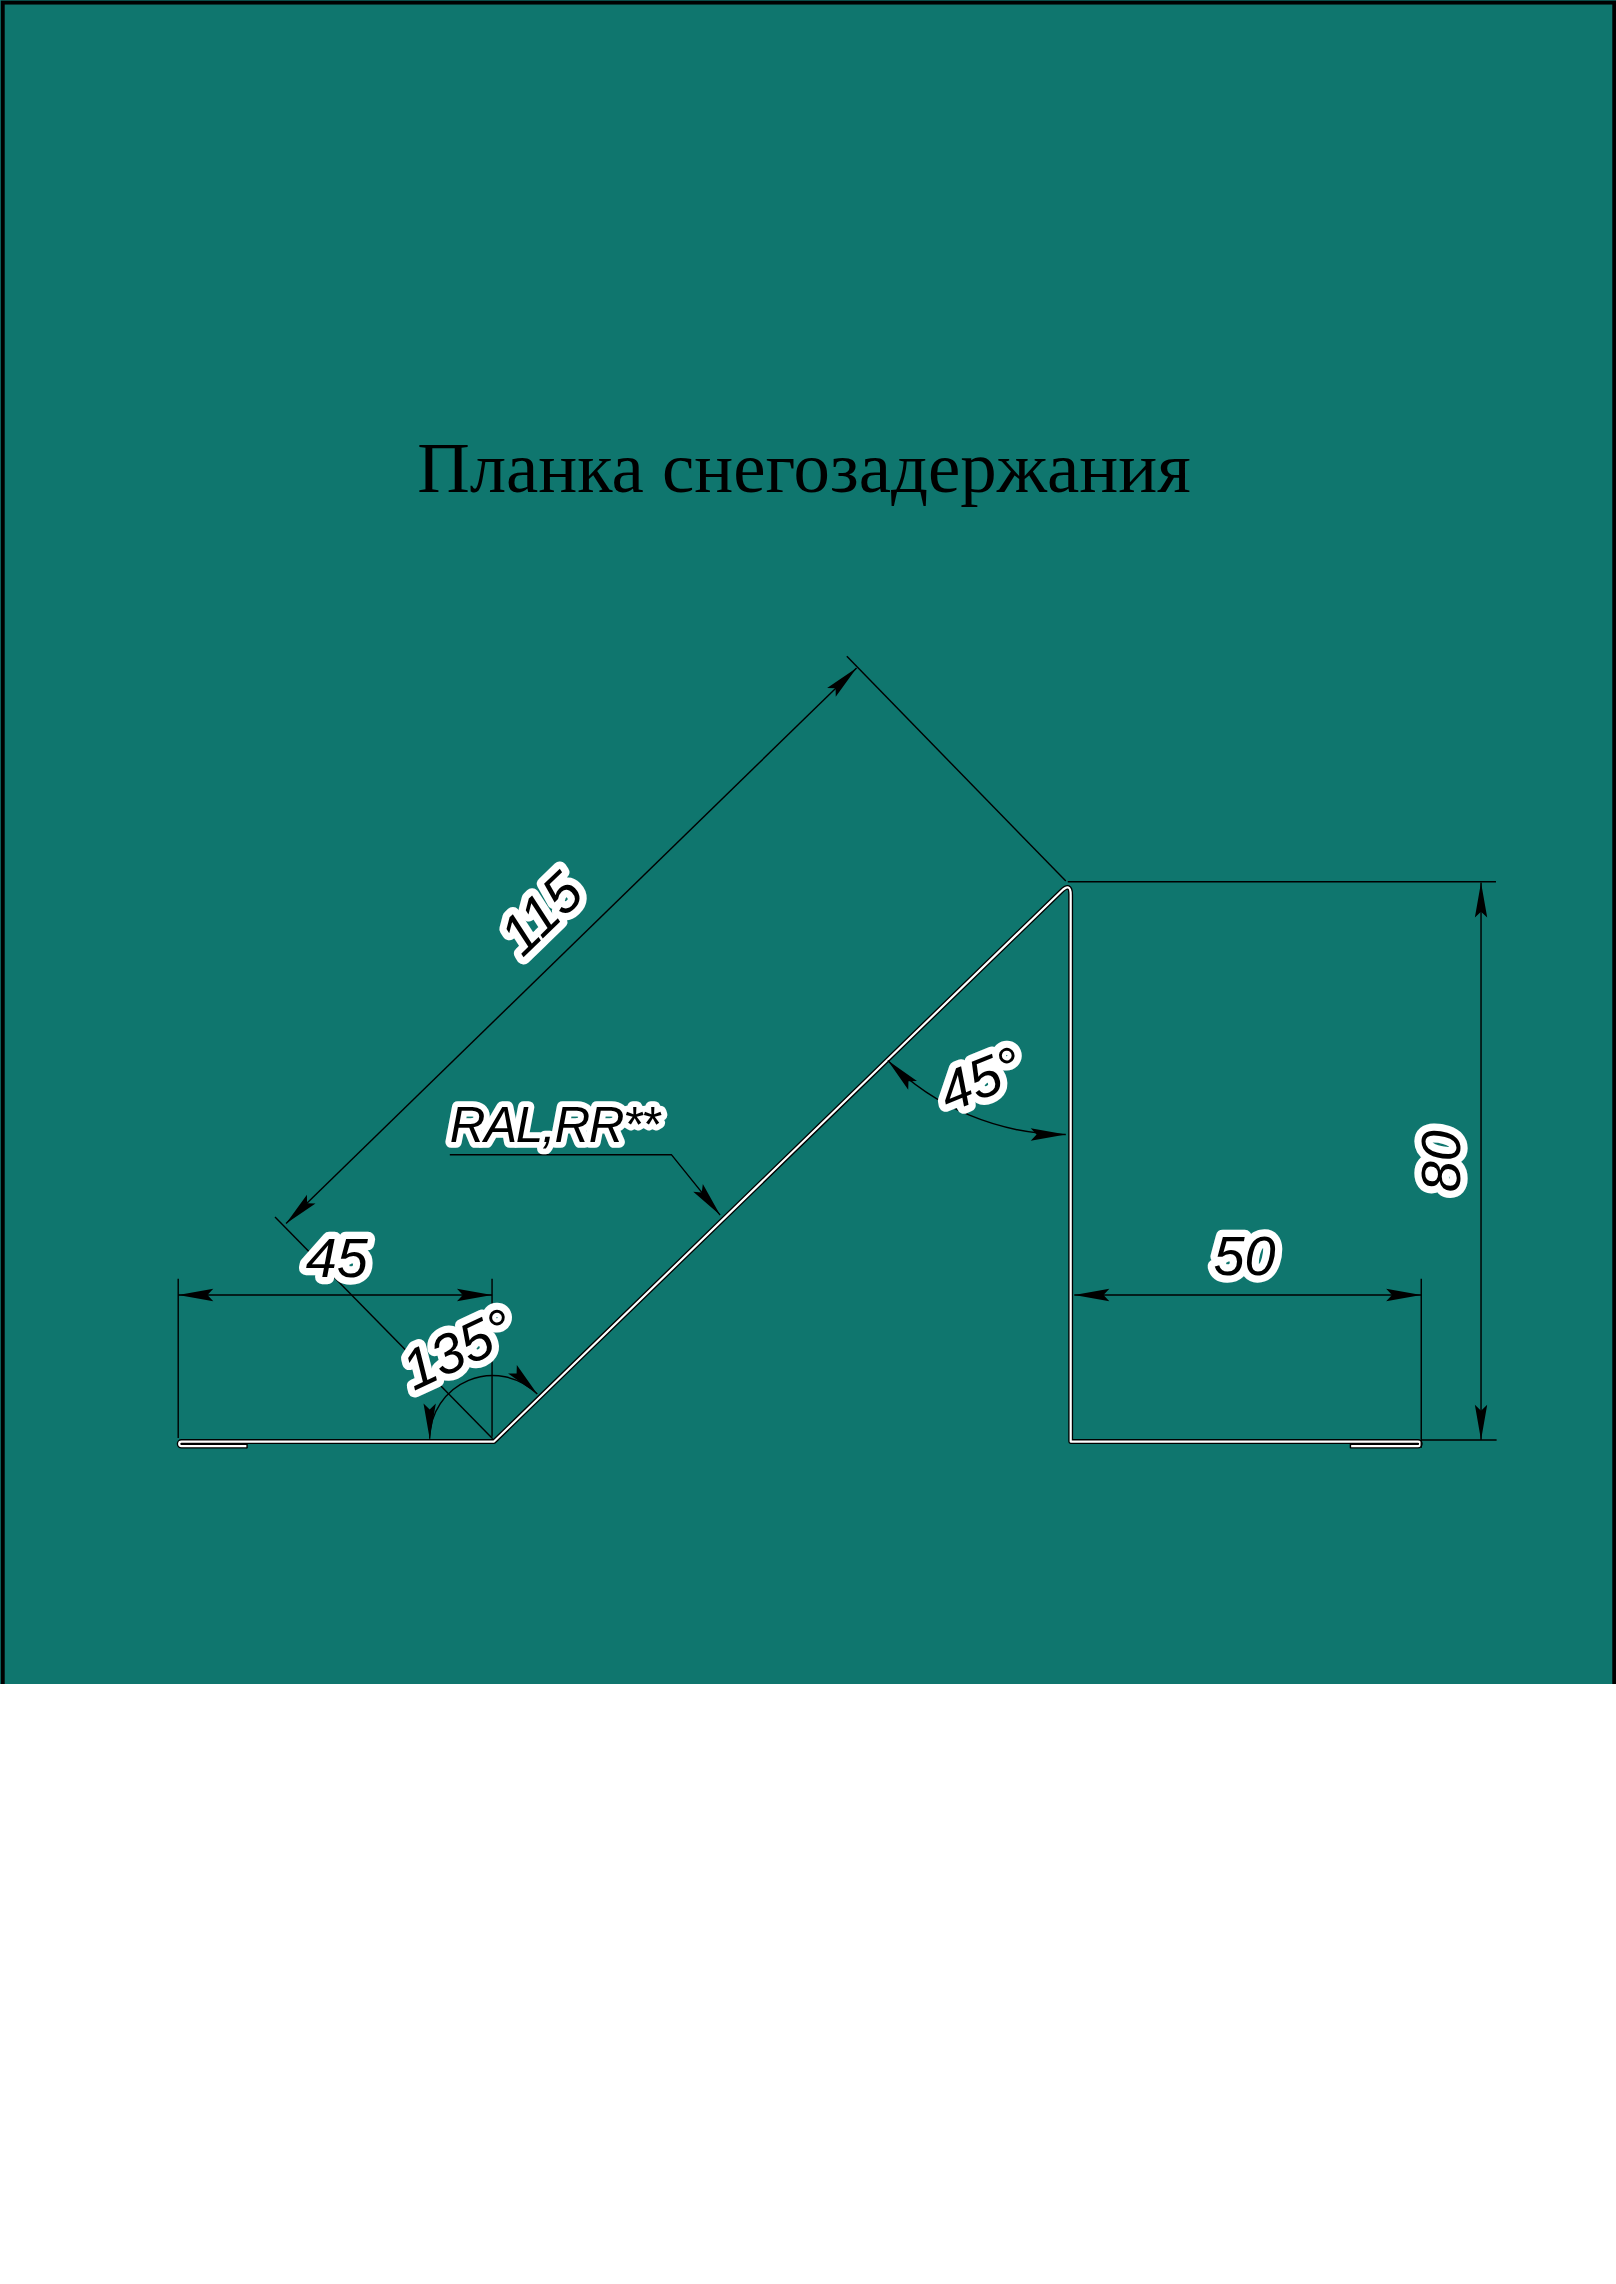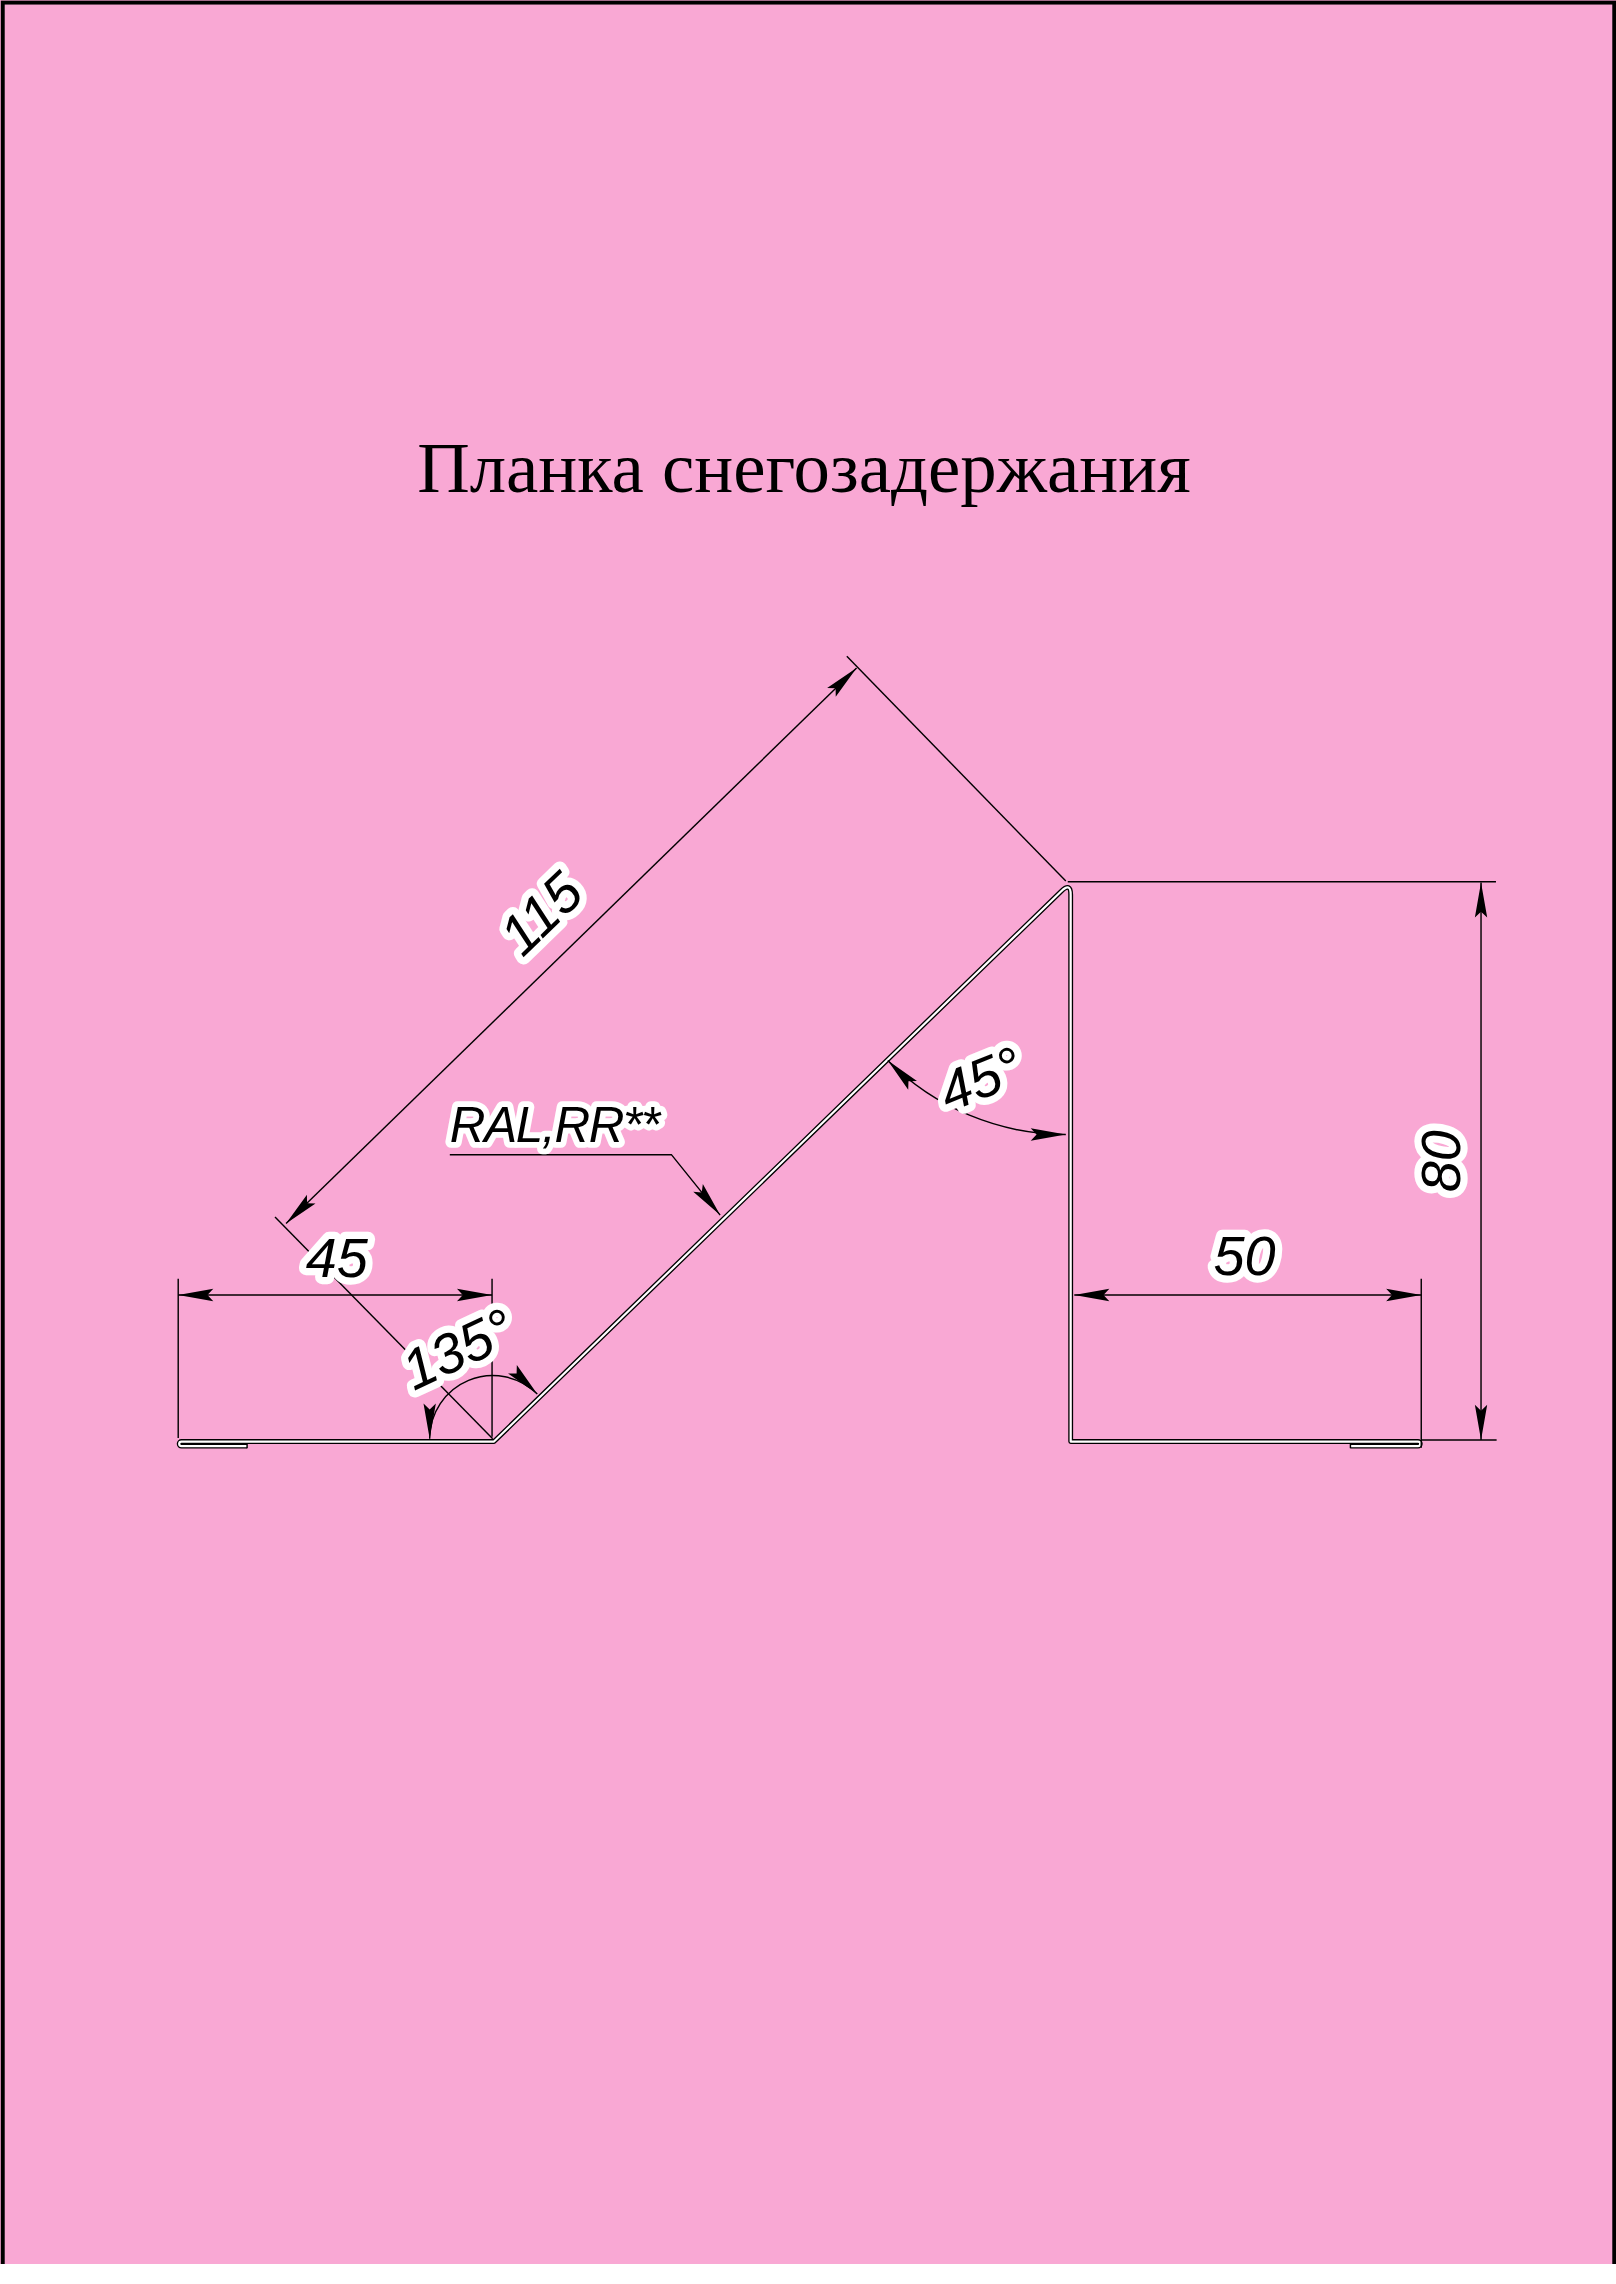--- a/index.html
+++ b/index.html
@@ -1,17 +1,17 @@
 <!DOCTYPE html>
 <html style="font-size:10.4px"><head>
 <meta charset="utf-8">
 <style>
   html,body{margin:0;padding:0;background:#ffffff;}
   body{font-family:"Liberation Sans",sans-serif;}
-  .sheet-page{width:1617px;height:2264px;position:relative;background:#f9a8d4;}
+  .sheet-page{width:1617px;height:1684px;position:relative;background:#0f766e;}
   svg{display:block;}
   .outline{stroke:#000;stroke-width:7.5;fill:none;stroke-linejoin:round;stroke-linecap:butt;}
   .outline-core{stroke:#fff;stroke-width:3.4;fill:none;stroke-linejoin:round;stroke-linecap:butt;}
   .thin{stroke:#000;stroke-width:2.2;fill:none;}
   .arrow{fill:#000;stroke:none;}
   .dimtext{font-family:"Liberation Sans",sans-serif;font-style:italic;font-size:86px;fill:#000;
            paint-order:stroke;stroke:#fff;stroke-width:22px;stroke-linejoin:round;}
   .raltext{font-family:"Liberation Sans",sans-serif;font-style:italic;font-size:76px;fill:#000;letter-spacing:-2px;
            paint-order:stroke;stroke:#fff;stroke-width:18px;stroke-linejoin:round;}
   .titletext{font-family:"Liberation Serif",serif;font-size:112px;fill:#000;}

